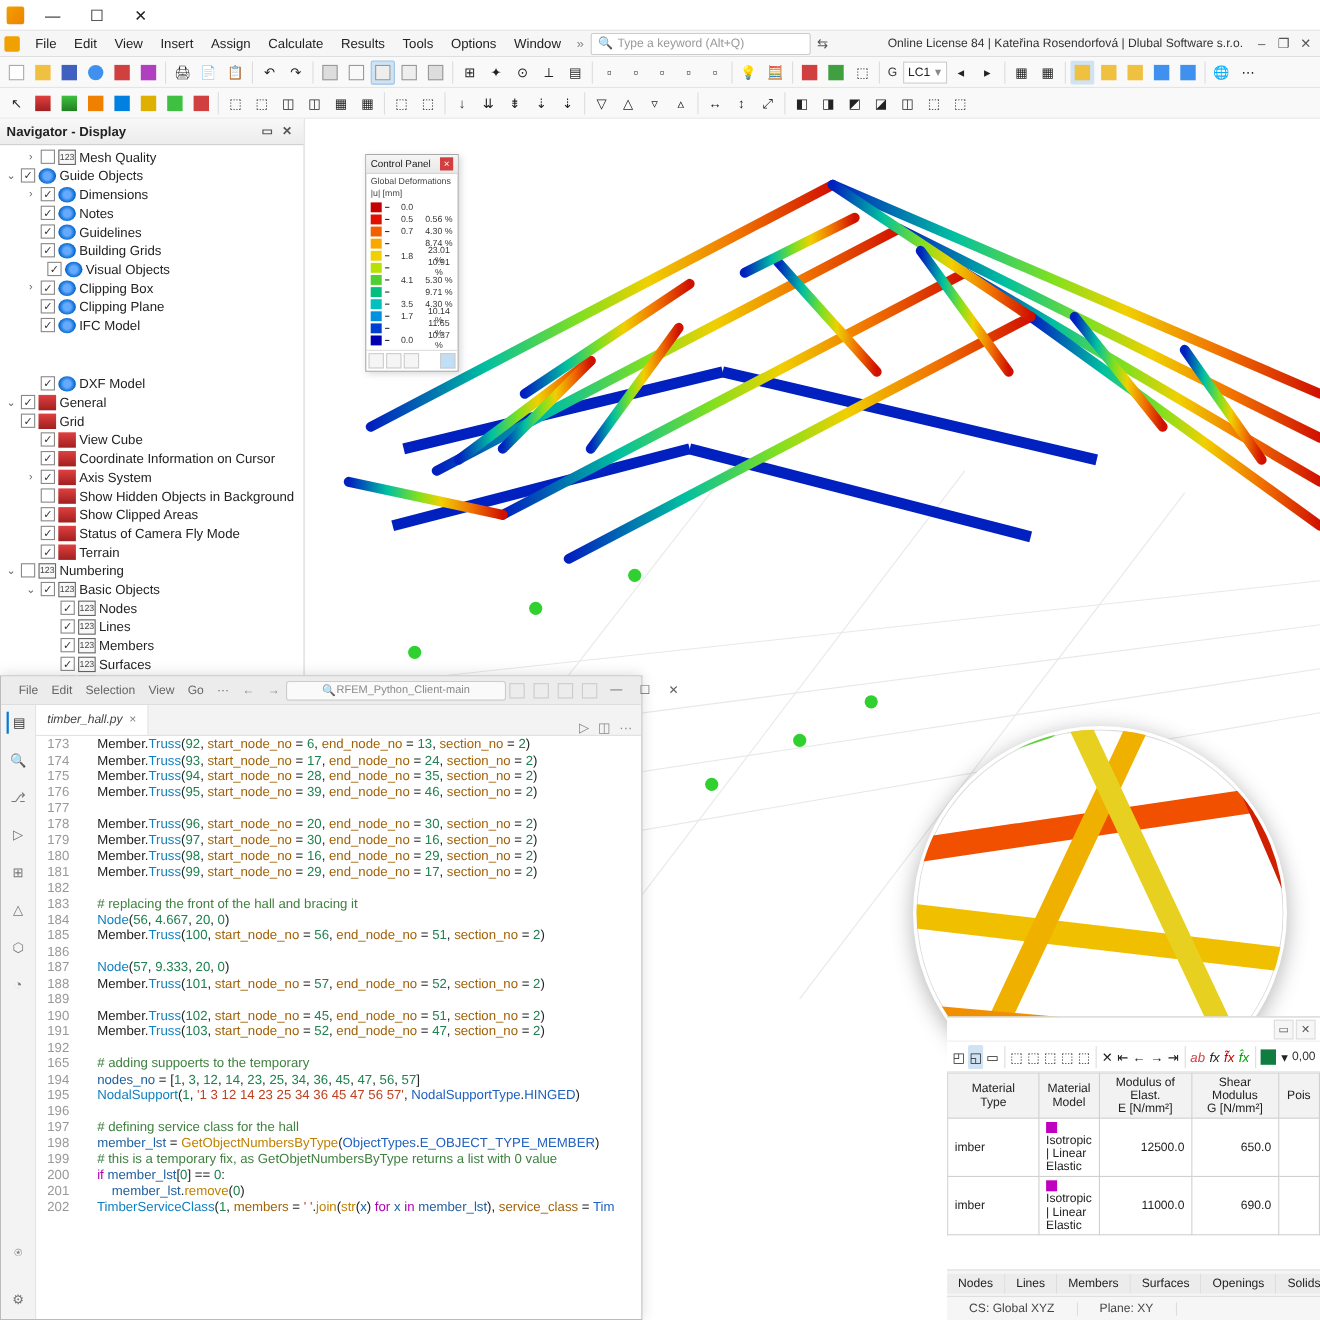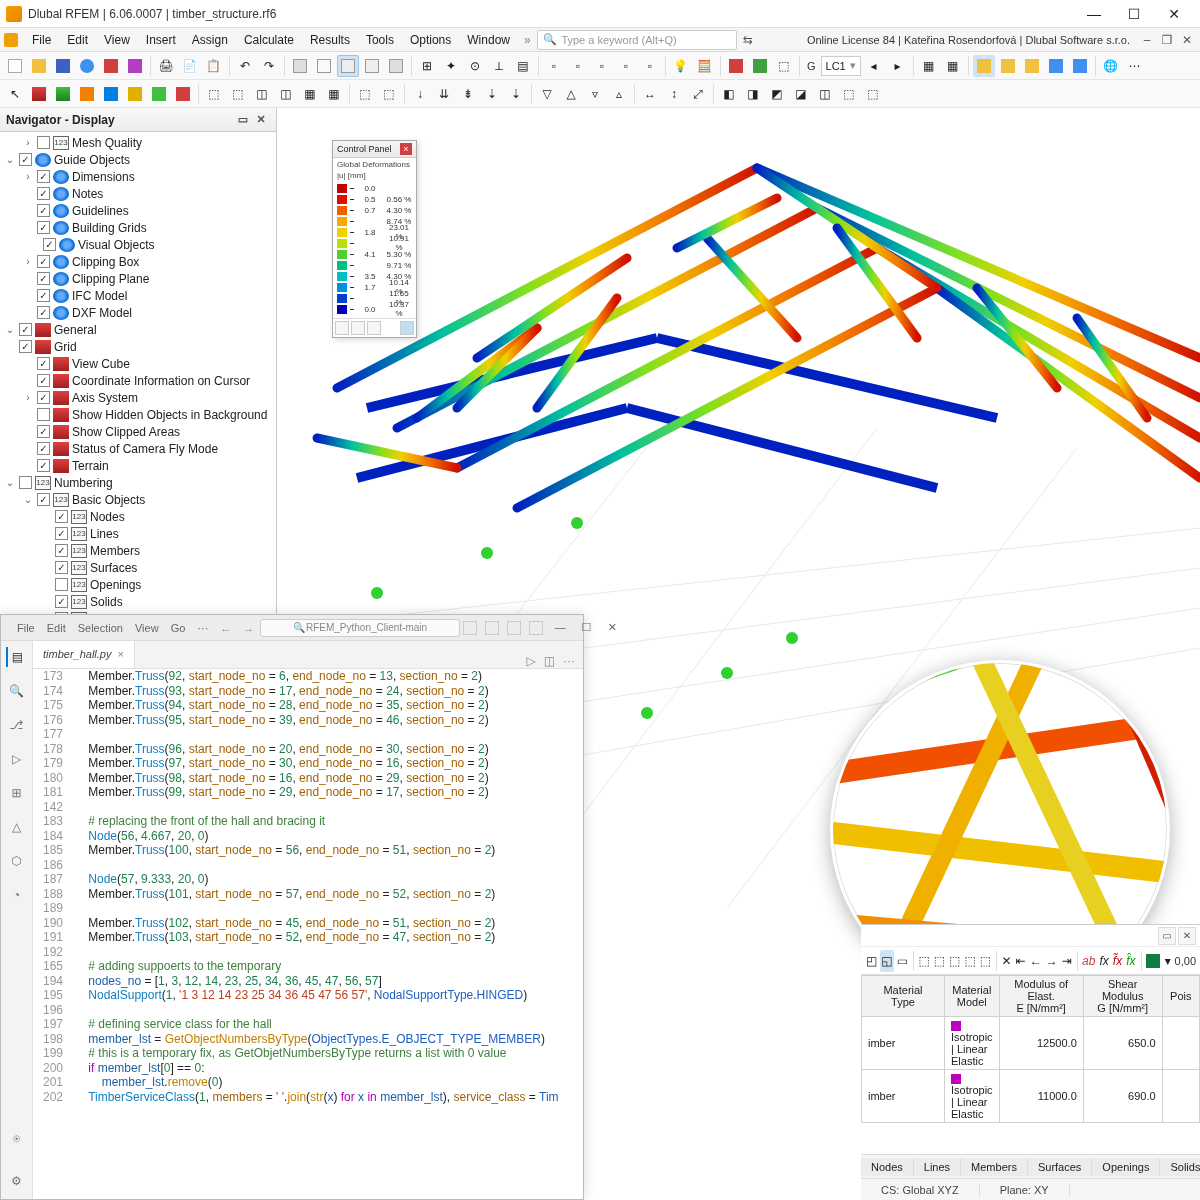--- a/index.html
+++ b/index.html
@@ -118,21 +118,20 @@
 .bd-status .cell { padding:0 20px; border-right:1px solid #ddd; }
 
 
 svg.model { width:100%; height:100%; }
 </style>
 </head>
 <body>
 
 <div class="title-bar">
   <div class="logo"></div>
-  <div class="title-text">Dlubal RFEM | 6.06.0007 | timber_structure.rf6</div>
   <div class="win-btns">
     <div class="win-btn">—</div>
     <div class="win-btn">☐</div>
     <div class="win-btn">✕</div>
   </div>
 </div>
 
 <div class="menu-bar">
   <div class="logo" style="width:14px;height:14px;background:#f0a000;border-radius:2px;margin-right:4px"></div>
   <span id="menu-items"><span class="mitem">File</span><span class="mitem">Edit</span><span class="mitem">View</span><span class="mitem">Insert</span><span class="mitem">Assign</span><span class="mitem">Calculate</span><span class="mitem">Results</span><span class="mitem">Tools</span><span class="mitem">Options</span><span class="mitem">Window</span></span>
@@ -367,21 +366,21 @@
           <span class="chk on"></span>
           <span class="tico t-eye"></span>
           <span>Clipping Plane</span>
         </div>
         <div class="tr" style="padding-left: 22px;">
           <span class="exp"></span>
           <span class="chk on"></span>
           <span class="tico t-eye"></span>
           <span>IFC Model</span>
         </div>
-        <div class="tr" style="padding-left: 22px;">
+        <div class="tr" style="padding-left: 22px; margin-top: 36px;">
           <span class="exp"></span>
           <span class="chk on"></span>
           <span class="tico t-eye"></span>
           <span>DXF Model</span>
         </div>
         <div class="tr" style="padding-left: 4px;">
           <span class="exp">⌄</span>
           <span class="chk on"></span>
           <span class="tico t-red"></span>
           <span>General</span>
@@ -817,21 +816,21 @@
       <div class="vsc-code" id="vsc-code">
           <div class="cl"><span class="ln">173</span><span class="cc">    Member.<span class="cls">Truss</span>(<span class="num">92</span>, <span class="par">start_node_no</span> = <span class="num">6</span>, <span class="par">end_node_no</span> = <span class="num">13</span>, <span class="par">section_no</span> = <span class="num">2</span>)</span></div>
           <div class="cl"><span class="ln">174</span><span class="cc">    Member.<span class="cls">Truss</span>(<span class="num">93</span>, <span class="par">start_node_no</span> = <span class="num">17</span>, <span class="par">end_node_no</span> = <span class="num">24</span>, <span class="par">section_no</span> = <span class="num">2</span>)</span></div>
           <div class="cl"><span class="ln">175</span><span class="cc">    Member.<span class="cls">Truss</span>(<span class="num">94</span>, <span class="par">start_node_no</span> = <span class="num">28</span>, <span class="par">end_node_no</span> = <span class="num">35</span>, <span class="par">section_no</span> = <span class="num">2</span>)</span></div>
           <div class="cl"><span class="ln">176</span><span class="cc">    Member.<span class="cls">Truss</span>(<span class="num">95</span>, <span class="par">start_node_no</span> = <span class="num">39</span>, <span class="par">end_node_no</span> = <span class="num">46</span>, <span class="par">section_no</span> = <span class="num">2</span>)</span></div>
           <div class="cl"><span class="ln">177</span><span class="cc">    </span></div>
           <div class="cl"><span class="ln">178</span><span class="cc">    Member.<span class="cls">Truss</span>(<span class="num">96</span>, <span class="par">start_node_no</span> = <span class="num">20</span>, <span class="par">end_node_no</span> = <span class="num">30</span>, <span class="par">section_no</span> = <span class="num">2</span>)</span></div>
           <div class="cl"><span class="ln">179</span><span class="cc">    Member.<span class="cls">Truss</span>(<span class="num">97</span>, <span class="par">start_node_no</span> = <span class="num">30</span>, <span class="par">end_node_no</span> = <span class="num">16</span>, <span class="par">section_no</span> = <span class="num">2</span>)</span></div>
           <div class="cl"><span class="ln">180</span><span class="cc">    Member.<span class="cls">Truss</span>(<span class="num">98</span>, <span class="par">start_node_no</span> = <span class="num">16</span>, <span class="par">end_node_no</span> = <span class="num">29</span>, <span class="par">section_no</span> = <span class="num">2</span>)</span></div>
           <div class="cl"><span class="ln">181</span><span class="cc">    Member.<span class="cls">Truss</span>(<span class="num">99</span>, <span class="par">start_node_no</span> = <span class="num">29</span>, <span class="par">end_node_no</span> = <span class="num">17</span>, <span class="par">section_no</span> = <span class="num">2</span>)</span></div>
-          <div class="cl"><span class="ln">142</span><span class="cc">    </span></div>
+          <div class="cl"><span class="ln">182</span><span class="cc">    </span></div>
           <div class="cl"><span class="ln">183</span><span class="cc">    <span class="cmt"># replacing the front of the hall and bracing it</span></span></div>
           <div class="cl"><span class="ln">184</span><span class="cc">    <span class="cls">Node</span>(<span class="num">56</span>, <span class="num">4.667</span>, <span class="num">20</span>, <span class="num">0</span>)</span></div>
           <div class="cl"><span class="ln">185</span><span class="cc">    Member.<span class="cls">Truss</span>(<span class="num">100</span>, <span class="par">start_node_no</span> = <span class="num">56</span>, <span class="par">end_node_no</span> = <span class="num">51</span>, <span class="par">section_no</span> = <span class="num">2</span>)</span></div>
           <div class="cl"><span class="ln">186</span><span class="cc">    </span></div>
           <div class="cl"><span class="ln">187</span><span class="cc">    <span class="cls">Node</span>(<span class="num">57</span>, <span class="num">9.333</span>, <span class="num">20</span>, <span class="num">0</span>)</span></div>
           <div class="cl"><span class="ln">188</span><span class="cc">    Member.<span class="cls">Truss</span>(<span class="num">101</span>, <span class="par">start_node_no</span> = <span class="num">57</span>, <span class="par">end_node_no</span> = <span class="num">52</span>, <span class="par">section_no</span> = <span class="num">2</span>)</span></div>
           <div class="cl"><span class="ln">189</span><span class="cc">    </span></div>
           <div class="cl"><span class="ln">190</span><span class="cc">    Member.<span class="cls">Truss</span>(<span class="num">102</span>, <span class="par">start_node_no</span> = <span class="num">45</span>, <span class="par">end_node_no</span> = <span class="num">51</span>, <span class="par">section_no</span> = <span class="num">2</span>)</span></div>
           <div class="cl"><span class="ln">191</span><span class="cc">    Member.<span class="cls">Truss</span>(<span class="num">103</span>, <span class="par">start_node_no</span> = <span class="num">52</span>, <span class="par">end_node_no</span> = <span class="num">47</span>, <span class="par">section_no</span> = <span class="num">2</span>)</span></div>
           <div class="cl"><span class="ln">192</span><span class="cc">    </span></div>

